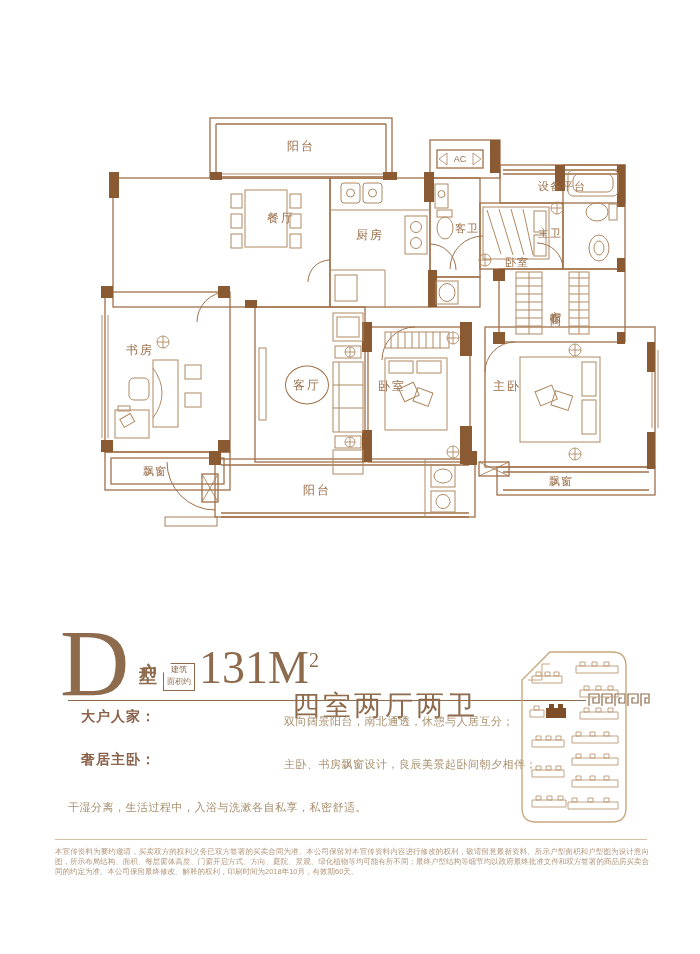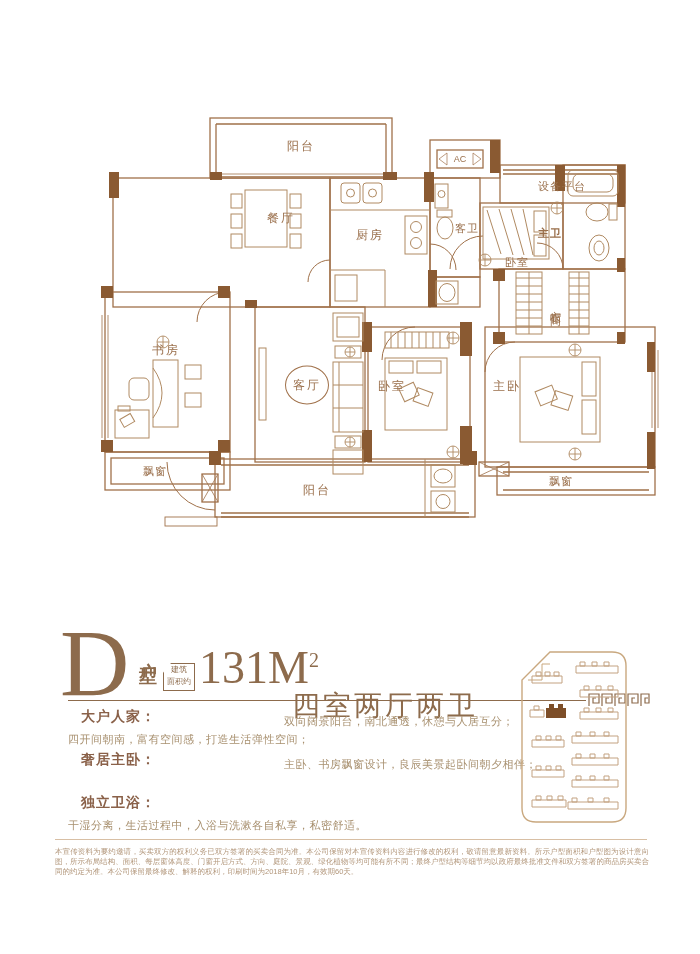--- a/index.html
+++ b/index.html
@@ -257,23 +257,23 @@
     <text x="375" y="52" font-size="9" fill="#9a6f4b" text-anchor="middle">AC</text>
   </svg>
 
   
   <span class="room-label" style="left:216px;top:36px;">阳台</span>
   <span class="room-label" style="left:196px;top:108px;">餐厅</span>
   <span class="room-label" style="left:285px;top:125px;">厨房</span>
   <span class="room-label sm" style="left:382px;top:118px;">客卫</span>
   <span class="room-label sm" style="left:477px;top:76px;font-family:Liberation Serif, serif;">设备平台</span>
   <span class="room-label sm" style="left:432px;top:152px;">卧室</span>
-  <span class="room-label sm" style="left:465px;top:123px;font-weight:bold;">主卫</span>
+  <span class="room-label sm" style="left:465px;top:123px;">主卫</span>
   <span class="room-label vert" style="left:470px;top:196px;">衣帽间</span>
-  <span class="room-label" style="left:81px;top:240px;font-family:Liberation Serif, serif;">书房</span>
+  <span class="room-label" style="left:55px;top:240px;font-family:Liberation Serif, serif;">书房</span>
   <span class="room-label oval" style="left:222px;top:275px;">客厅</span>
   <span class="room-label" style="left:307px;top:276px;">卧室</span>
   <span class="room-label" style="left:422px;top:276px;">主卧</span>
   <span class="room-label sm" style="left:70px;top:361px;">飘窗</span>
   <span class="room-label sm" style="left:476px;top:371px;">飘窗</span>
   <span class="room-label" style="left:232px;top:380px;">阳台</span>
 </div>
 
 <div class="abs big-d">D</div>
 <div class="abs type-vert">户型</div>
@@ -289,33 +289,31 @@
     <path d="M1,14 V2 H11 V11 H5 V6 H8"></path>
     <path d="M14,14 V2 H24 V11 H18 V6 H21"></path>
     <path d="M27,14 V2 H37 V11 H31 V6 H34"></path>
     <path d="M40,14 V2 H50 V11 H44 V6 H47"></path>
     <path d="M53,14 V2 H61 V11 H57 V6 H60"></path>
   </g>
 </svg>
 
 <div class="abs feature" style="left:68px;top:708px;">
   <div class="hd">大户人家：</div>
-  <div class="bd">四开间朝南，富有空间感，打造生活弹性空间；</div>
 </div>
 <div class="abs feature" style="left:284px;top:708px;">
   <div class="bd">双向阔景阳台，南北通透，休憩与人居互分；</div>
 </div>
 <div class="abs feature" style="left:68px;top:751px;">
   <div class="hd">奢居主卧：</div>
 </div>
 <div class="abs feature" style="left:284px;top:751px;">
   <div class="bd">主卧、书房飘窗设计，良辰美景起卧间朝夕相伴；</div>
 </div>
 <div class="abs feature" style="left:68px;top:794px;">
-  <div class="hd">独立卫浴：</div>
   <div class="bd">干湿分离，生活过程中，入浴与洗漱各自私享，私密舒适。</div>
 </div>
 
 <div class="abs" id="sitemap">
   <svg width="110" height="176" viewBox="0 0 110 176">
     <g stroke="#c9a87f" stroke-width="1.4" fill="none">
       <path d="M30,2 H92 Q106,2 106,16 V158 Q106,172 92,172 H16 Q2,172 2,158 V30 Z"></path>
       <path d="M8,30 H22 V14 H30" stroke-width="1"></path>
     </g>
     <g stroke="#c3a281" stroke-width="1" fill="none">

